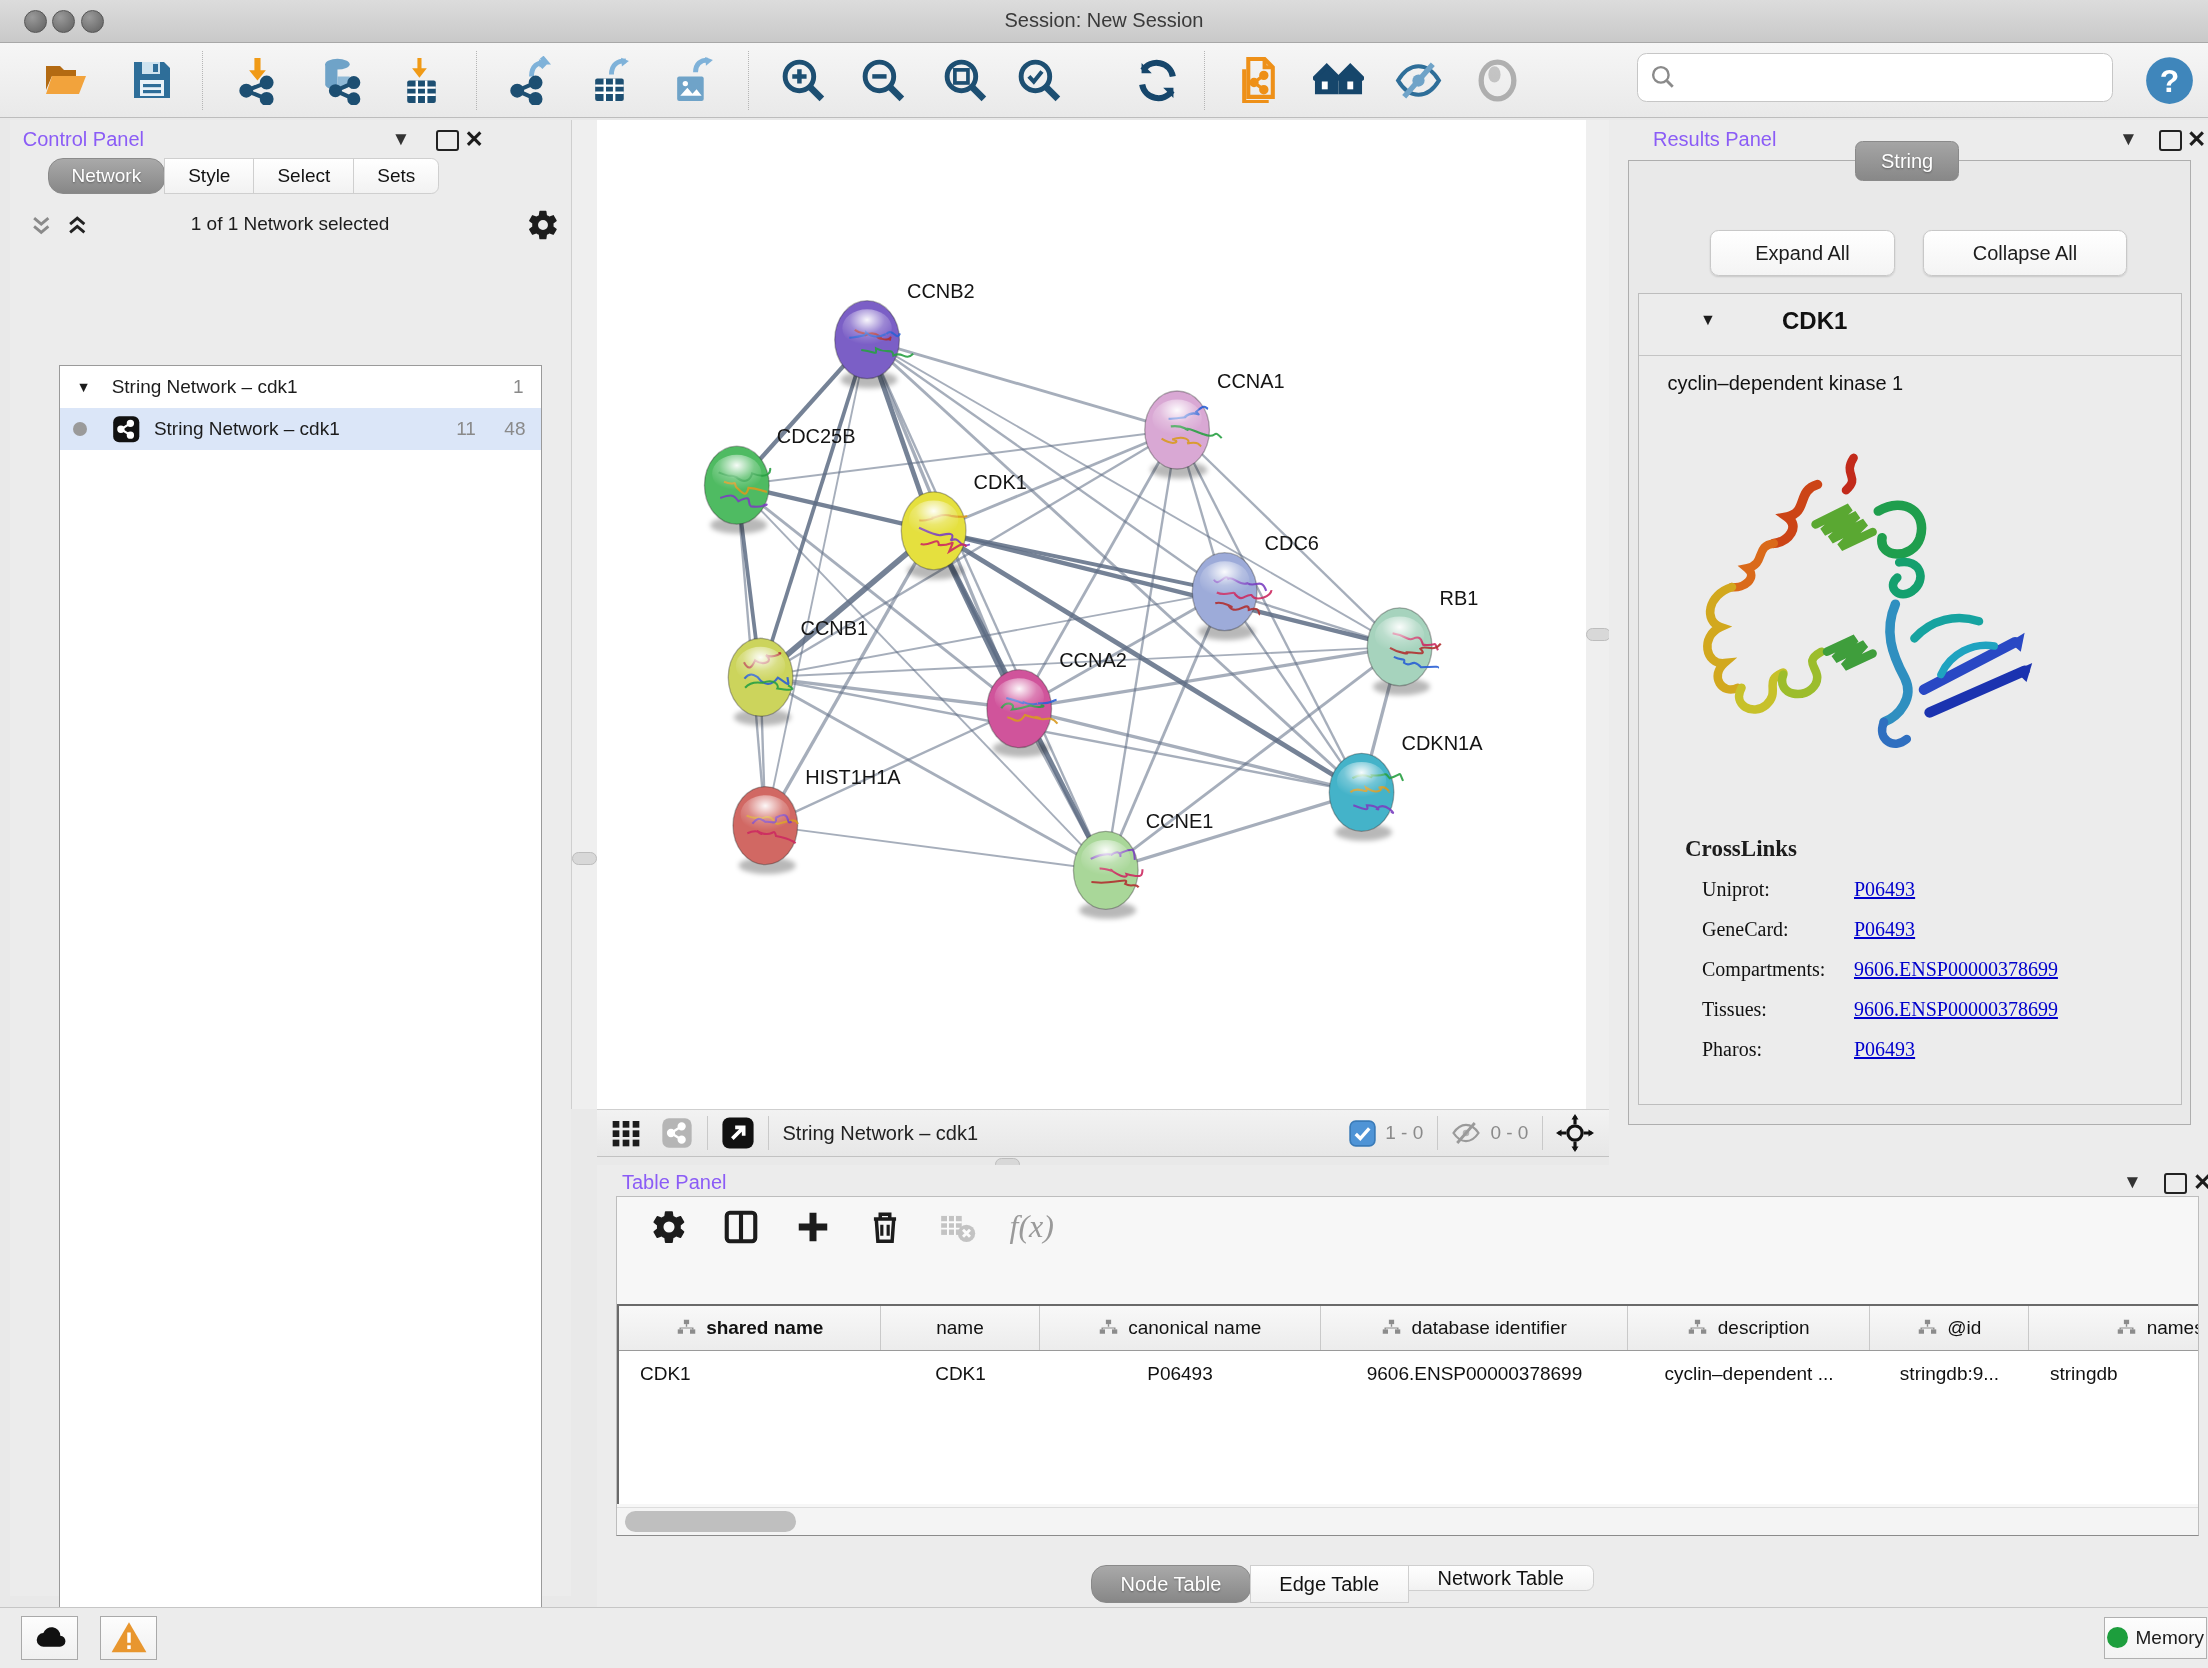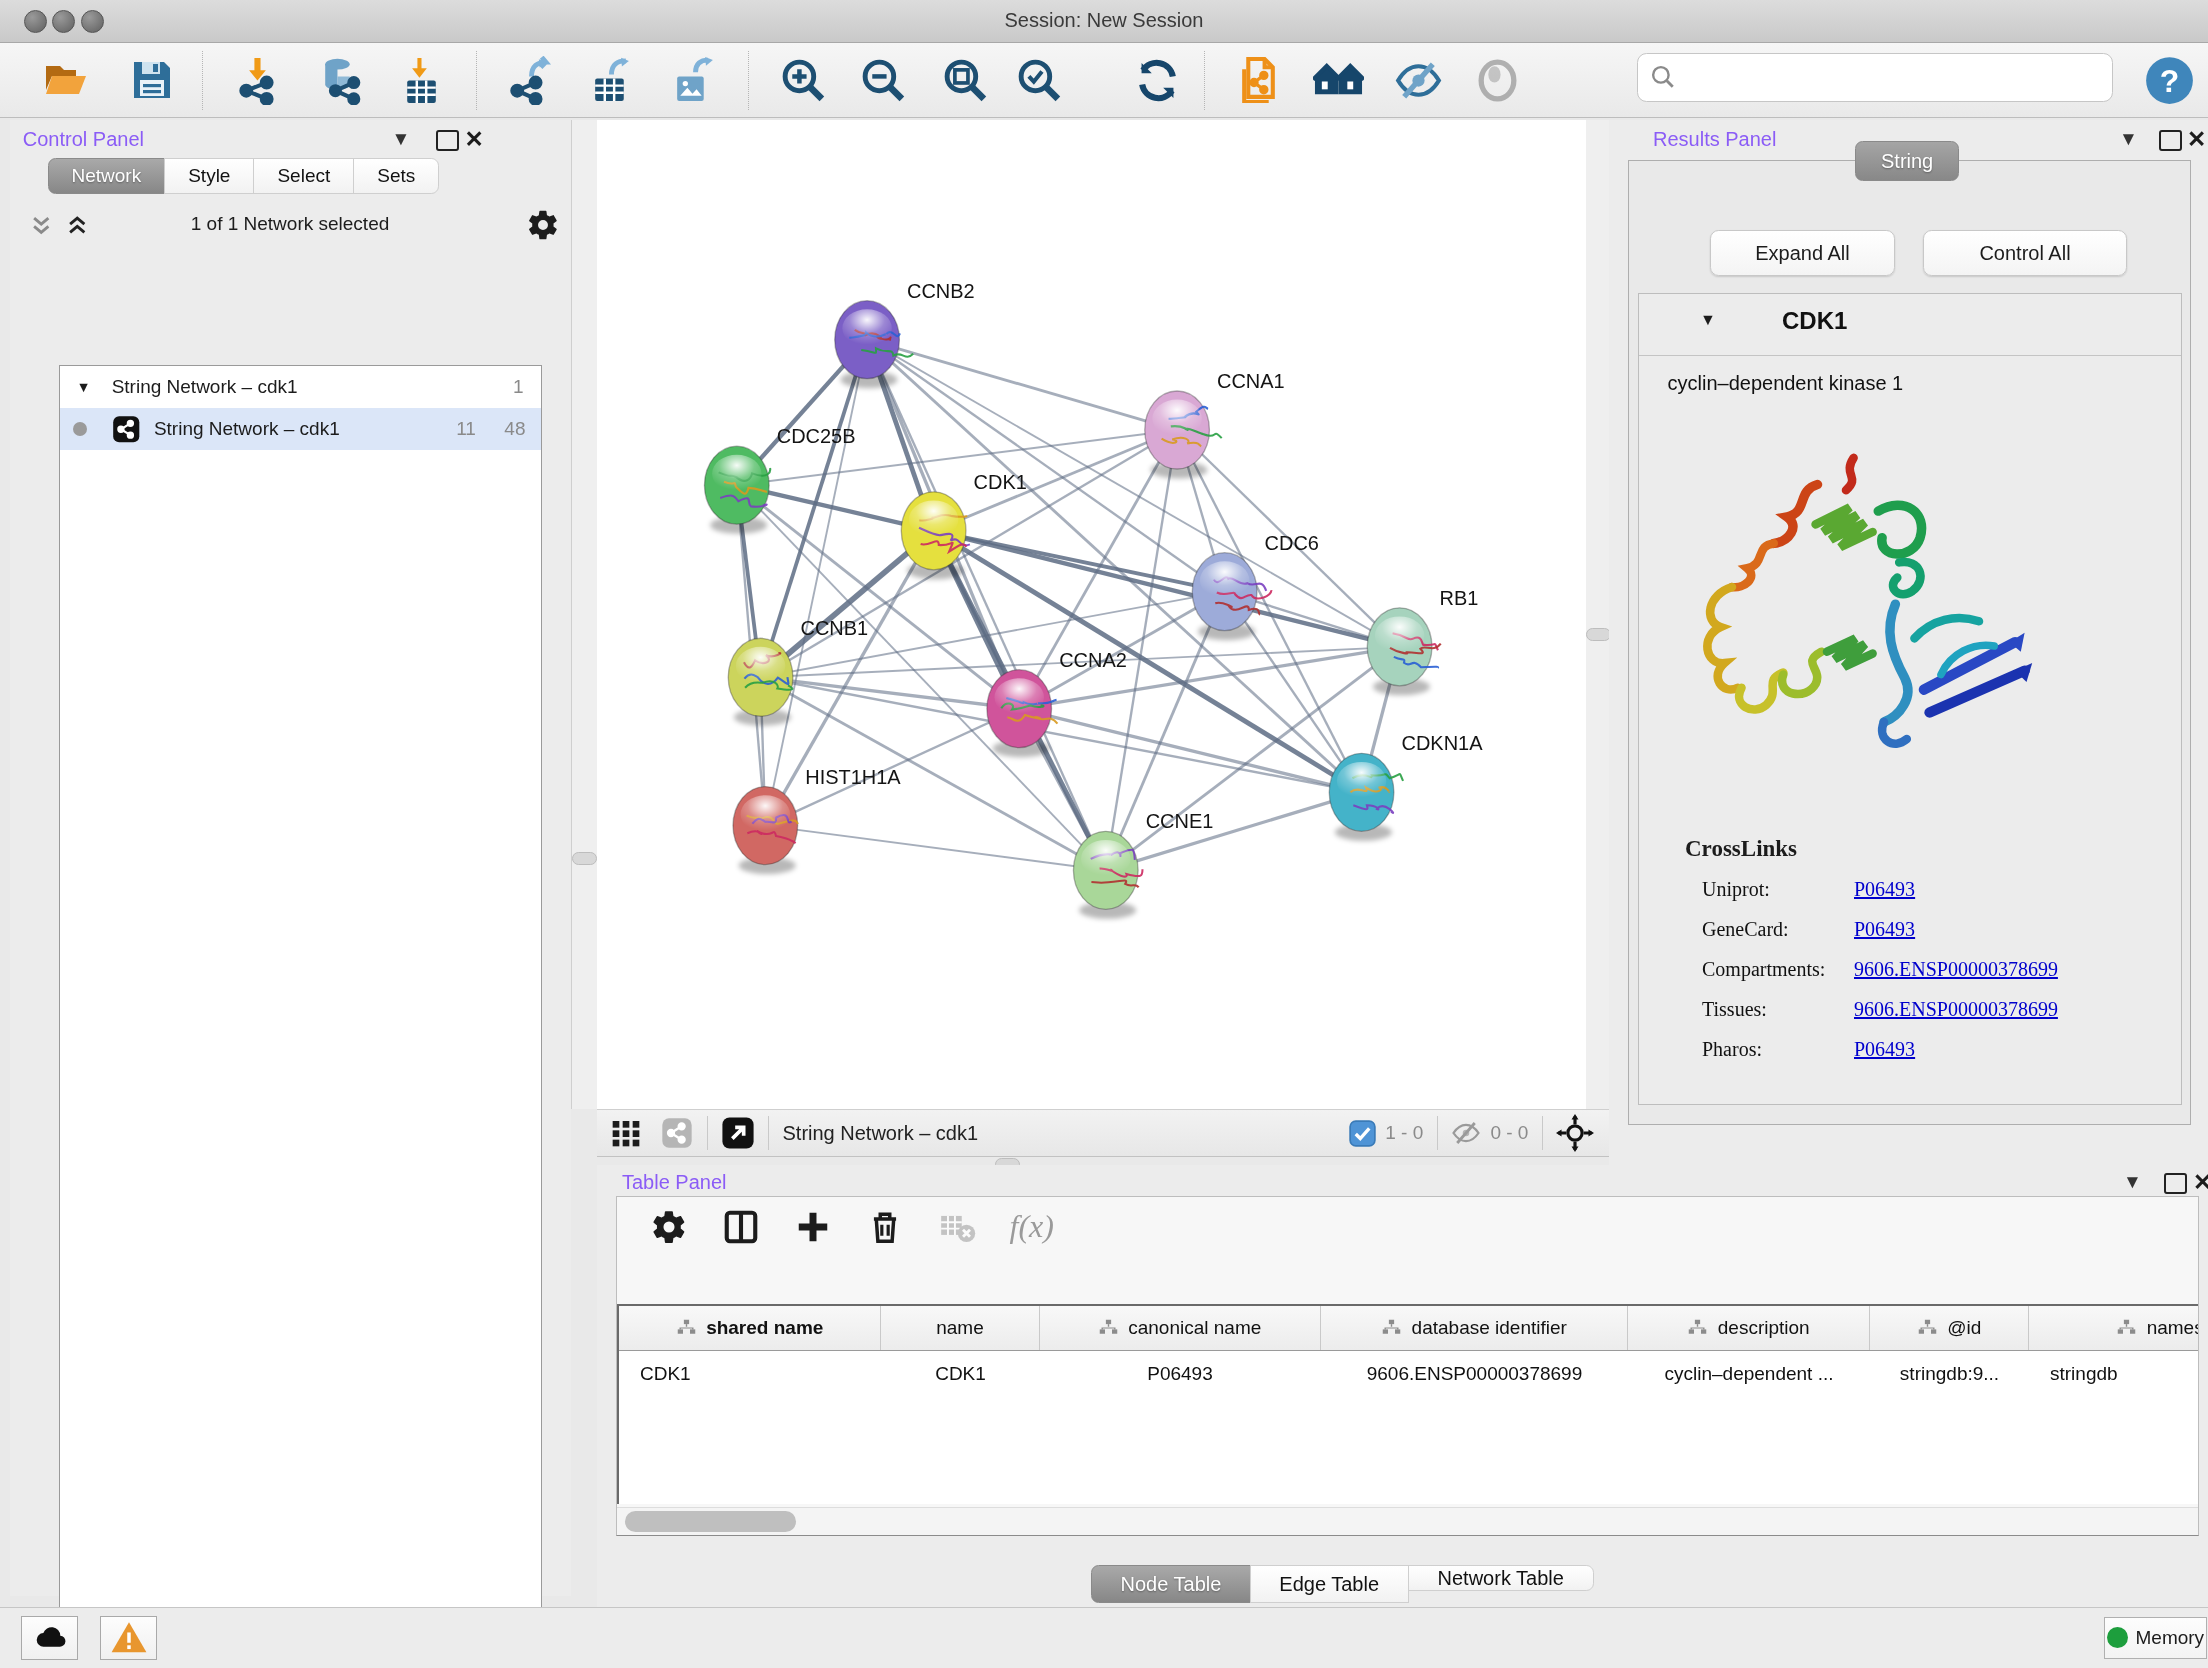--- a/index.html
+++ b/index.html
@@ -21,21 +21,21 @@
              border-radius:9.5px;display:flex;align-items:center;padding-left:11.4px;box-sizing:border-box;}
   
   .ptitle{font-size:20px;color:#8b5cf6;}
   .pctl{font-size:19px;color:#222;}
   .mac-tab{height:36px;border:1px solid #cfcfcf;background:linear-gradient(#ffffff,#f2f2f2);
            color:#111;display:inline-flex;align-items:center;justify-content:center;font-size:19px;
            padding:0 23px;margin-right:-1px;box-sizing:border-box;}
   .mac-tab.first{border-radius:7.6px 0 0 7.6px;}
   .mac-tab.last{border-radius:0 7.6px 7.6px 0;}
   .mac-tab.active{background:linear-gradient(#a9a9a9,#878787);color:#fff;border-color:#8a8a8a;
-                  text-shadow:0 1px 1.9px rgba(0,0,0,.35);}
+                  text-shadow:0 1px 1.9px rgba(0,0,0,.35);border-radius:15px;}
   
   .cpanel{left:9.5px;top:120px;width:561px;height:1476px;background:#ececec;}
   .treebox{left:49px;top:245px;width:481px;height:1330px;background:#fff;border:1.9px solid #9a9a9a;}
   .trow{height:42px;display:flex;align-items:center;font-size:19px;}
   .trow.sel{background:#dbe6f8;}
   .cnt{color:#8a8a8a;}
   
   .vdiv{top:120px;width:25px;height:989px;background:#efefef;border-left:1px solid #cfcfcf;border-right:1px solid #cfcfcf;}
   .grip{width:25px;height:13.3px;border-radius:6.7px;background:#d8d8d8;border:1px solid #bdbdbd;box-sizing:border-box;}
   
@@ -563,21 +563,21 @@
 
 <div class="abs rpanel">
   <div class="abs ptitle" style="left:44px;top:7.6px;">Results Panel</div>
   <div class="abs pctl" style="left:510px;top:7.6px;color:#333;">▼</div>
   <div class="abs" style="left:550px;top:9.5px;width:19px;height:17px;border:2.4px solid #222;border-radius:2.9px;"></div>
   <div class="abs" style="left:578px;top:5.7px;font-size:23px;font-weight:bold;">✕</div>
 </div>
 <div class="abs rcard-outer"></div>
 <div class="abs rtab">String</div>
 <div class="abs rbtn" style="left:1710px;top:230px;width:183px;">Expand All</div>
-<div class="abs rbtn" style="left:1923px;top:230px;width:202px;">Control All</div>
+<div class="abs rbtn" style="left:1923px;top:230px;width:202px;">Collapse All</div>
 
 <div class="abs rcard-inner">
   <div class="abs" style="left:0;top:0;width:100%;height:61px;border-bottom:1px solid #c4c4c4;">
     <span class="abs" style="left:61px;top:17px;font-size:16px;">▼</span>
     <span class="abs genehdr" style="left:143px;top:13.3px;">CDK1</span>
   </div>
   <div class="abs genedesc" style="left:28.5px;top:78px;">cyclin–dependent kinase 1</div>
 
   <svg class="abs" style="left:36px;top:124px;" width="380" height="380" viewBox="0 0 400 400">
     <g fill="none" stroke-linecap="round">

